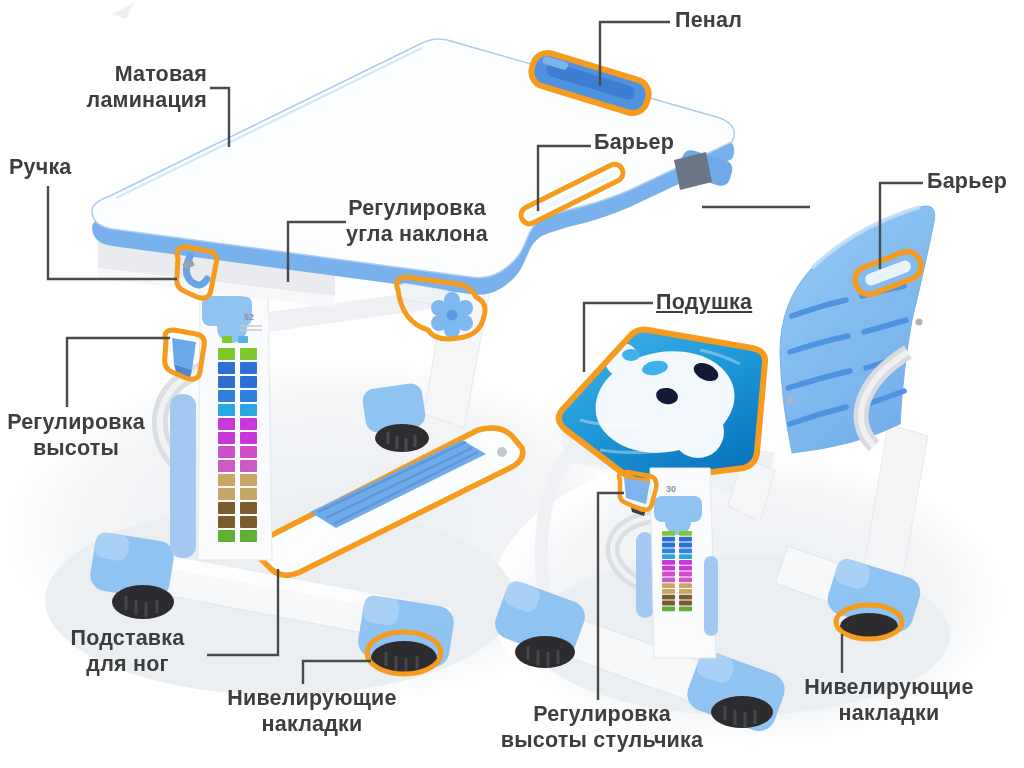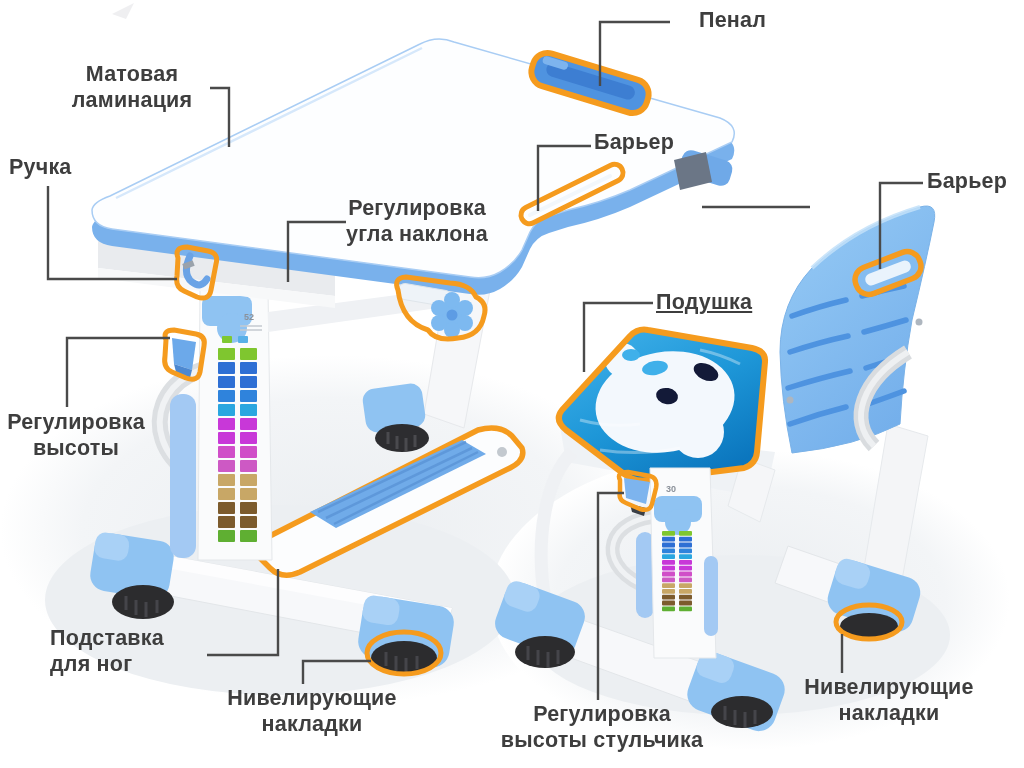--- a/index.html
+++ b/index.html
@@ -317,32 +317,32 @@
     <polyline points="923,183 880,183 880,269"></polyline>
     <polyline points="653,303 584,303 584,372"></polyline>
     <polyline points="170,338 67,338 67,407"></polyline>
     <polyline points="207,655 278,655 278,569"></polyline>
     <polyline points="303,684 303,661 371,661"></polyline>
     <polyline points="598,700 598,493 624,493"></polyline>
     <polyline points="842,673 842,634"></polyline>
   </g>
 </svg>
 
-<div class="label" style="left:675px;top:7px;margin-left:24px;">Пенал</div>
-<div class="label" style="left:57px;top:61px;width:150px;text-align:center;">Матовая
+<div class="label" style="left:675px;top:7px;">Пенал</div>
+<div class="label" style="left:57px;top:61px;width:150px;text-align:right;">Матовая
 ламинация</div>
 <div class="label" style="left:9px;top:154px;">Ручка</div>
 <div class="label" style="left:337px;top:195px;width:160px;text-align:center;">Регулировка
 угла наклона</div>
 <div class="label" style="left:594px;top:129px;text-align:right;">Барьер</div>
 <div class="label" style="left:927px;top:168px;">Барьер</div>
 <div class="label" style="left:656px;top:289px;text-decoration:underline;">Подушка</div>
 <div class="label" style="left:0px;top:409px;width:152px;text-align:center;">Регулировка
 высоты</div>
-<div class="label" style="left:50px;top:625px;width:155px;">Подставка
+<div class="label" style="left:50px;top:625px;width:155px;text-align:center;">Подставка
 для ног</div>
 <div class="label" style="left:220px;top:685px;width:184px;text-align:center;">Нивелирующие
 накладки</div>
 <div class="label" style="left:492px;top:701px;width:220px;text-align:center;">Регулировка
 высоты стульчика</div>
 <div class="label" style="left:796px;top:674px;width:186px;text-align:center;">Нивелирующие
 накладки</div>
 
 </div>
 

